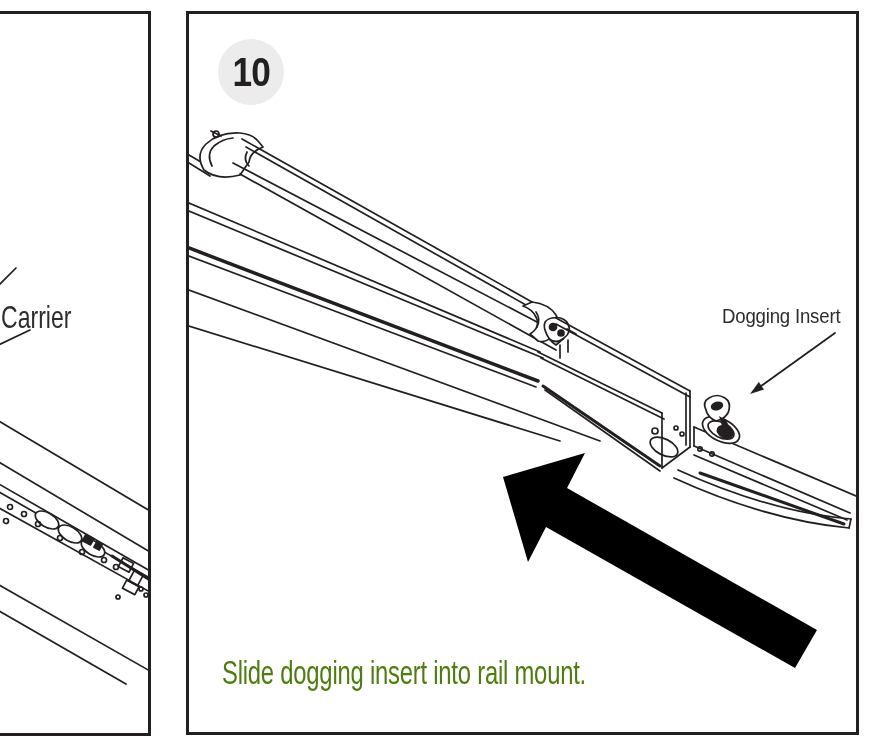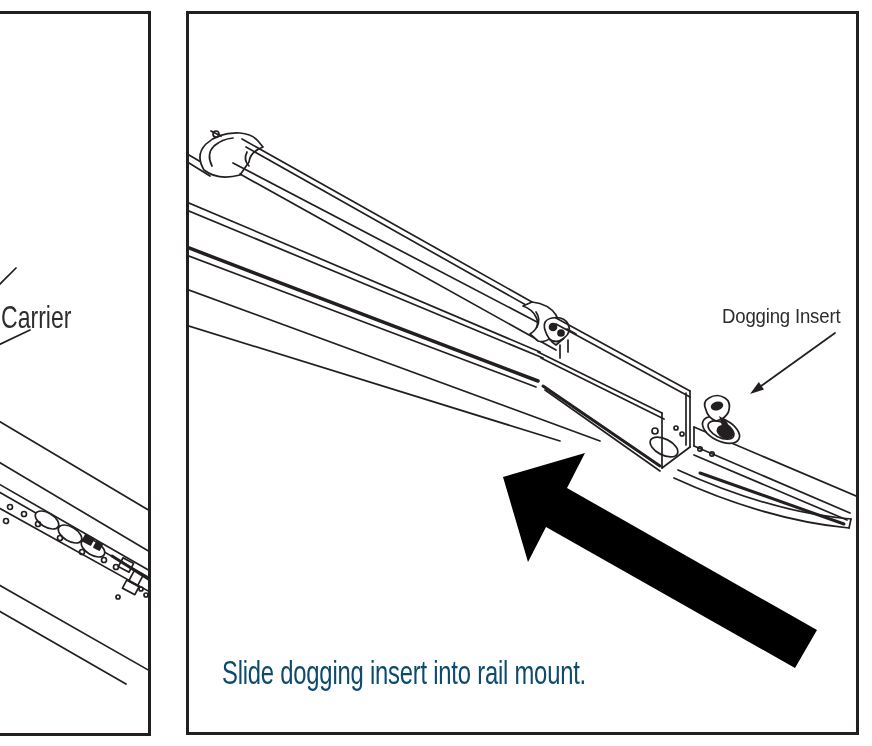--- a/index.html
+++ b/index.html
@@ -23,21 +23,21 @@
     align-items:center;justify-content:center;
   }
   #step-badge .num{
     font-size:40px;font-weight:bold;color:#232021;
     transform:scaleX(.88);letter-spacing:-1px;
   }
   #carrier-label{left:1px;top:301px;font-size:32px;}
   #carrier-label .condense{transform:scaleX(.72);}
   #dogging-label{left:722px;top:306px;font-size:20px;}
   #dogging-label .condense{transform:scaleX(.93);letter-spacing:-.2px;}
-  #caption{left:222px;top:655px;font-size:34px;color:#0c4a6e;}
+  #caption{left:222px;top:655px;font-size:34px;color:#4d7c0f;}
   #caption .condense{transform:scaleX(.70);letter-spacing:-.3px;}
 </style>
 </head>
 <body>
 
 <div id="canvas">
 
   <div id="left-panel" class="panel"></div>
   <div id="right-panel" class="panel"></div>
 
@@ -166,20 +166,23 @@
 
       <g>
         <path d="M835,333 L761,386" stroke-width="1.8"></path>
         <path d="M750,394 L758.8,382.1 L764,389.5 Z" fill="#231f20" stroke="none"></path>
       </g>
 
       <polygon points="503,477 585,453 567,488 817,630 795,668 546,527 528,562" fill="#000000" stroke="none"></polygon>
     </g>
   </svg>
 
+  <div id="step-badge">
+    <span class="num">10</span>
+  </div>
 
   <div id="carrier-label" class="lbl">
     <span class="condense">Carrier</span>
   </div>
 
   <div id="dogging-label" class="lbl">
     <span class="condense">Dogging Insert</span>
   </div>
 
   <div id="caption" class="lbl">

